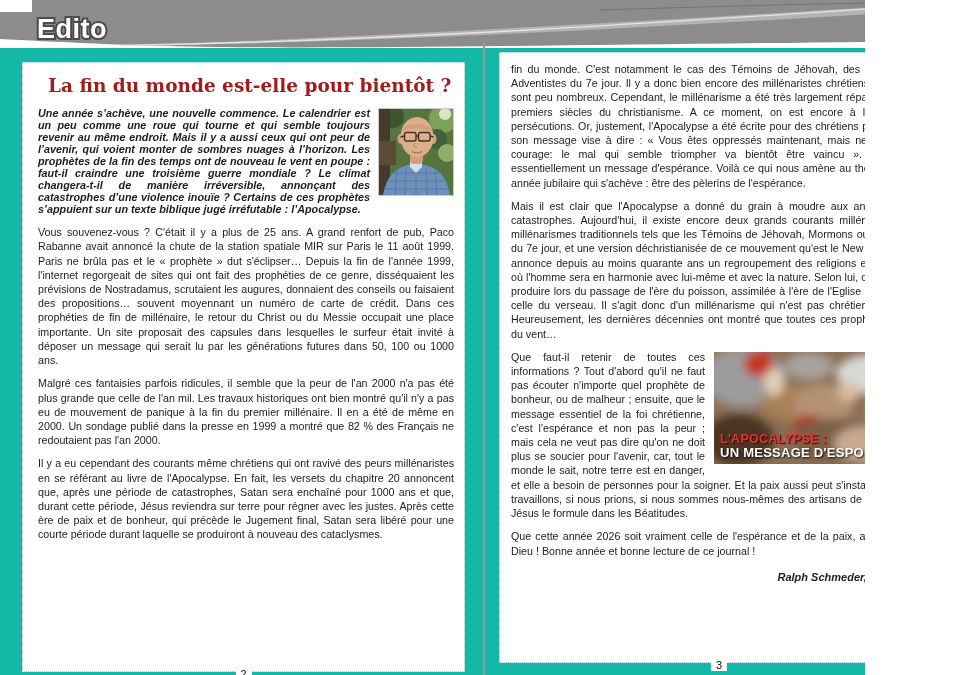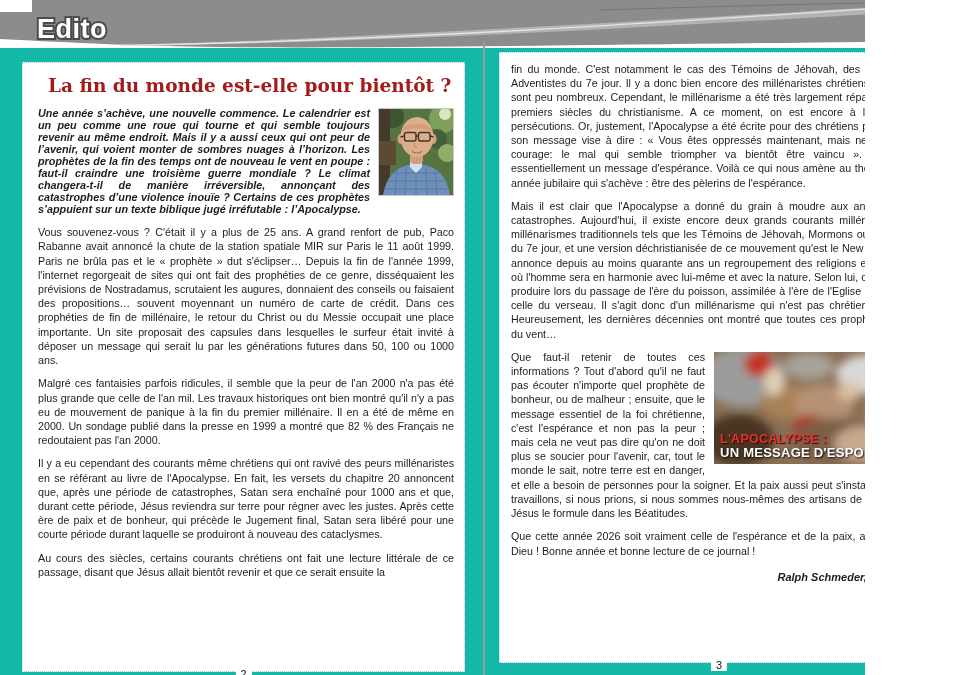--- a/index.html
+++ b/index.html
@@ -91,21 +91,20 @@
           <path d="M33,42.5 Q38,45.5 43,42.5" stroke="#a0704f" stroke-width="1.2" fill="none"></path>
           <path d="M36,34 L35,38 L38,38" stroke="#c08a66" stroke-width="1" fill="none"></path>
         </svg>
       </span>
       <span>Une année s’achève, une nouvelle commence. Le calendrier est un peu comme une roue qui tourne et qui semble toujours revenir au même endroit. Mais il y a aussi ceux qui ont peur de l’avenir, qui voient monter de sombres nuages à l’horizon. Les prophètes de la fin des temps ont de nouveau le vent en poupe : faut-il craindre une troisième guerre mondiale ? Le climat changera-t-il de manière irréversible, annonçant des catastrophes d’une violence inouïe ? Certains de ces prophètes s’appuient sur un texte biblique jugé irréfutable : l’Apocalypse.</span>
     </div>
 
     <p class="para">Vous souvenez-vous ? C'était il y a plus de 25 ans. A grand renfort de pub, Paco Rabanne avait annoncé la chute de la station spatiale MIR sur Paris le 11 août 1999. Paris ne brûla pas et le « prophète » dut s'éclipser… Depuis la fin de l'année 1999, l'internet regorgeait de sites qui ont fait des prophéties de ce genre, disséquaient les prévisions de Nostradamus, scrutaient les augures, donnaient des conseils ou faisaient des propositions… souvent moyennant un numéro de carte de crédit. Dans ces prophéties de fin de millénaire, le retour du Christ ou du Messie occupait une place importante. Un site proposait des capsules dans lesquelles le surfeur était invité à déposer un message qui serait lu par les générations futures dans 50, 100 ou 1000 ans.</p>
     <p class="para">Malgré ces fantaisies parfois ridicules, il semble que la peur de l'an 2000 n'a pas été plus grande que celle de l'an mil. Les travaux historiques ont bien montré qu'il n'y a pas eu de mouvement de panique à la fin du premier millénaire. Il en a été de même en 2000. Un sondage publié dans la presse en 1999 a montré que 82 % des Français ne redoutaient pas l'an 2000.</p>
     <p class="para">Il y a eu cependant des courants même chrétiens qui ont ravivé des peurs millénaristes en se référant au livre de l'Apocalypse. En fait, les versets du chapitre 20 annoncent que, après une période de catastrophes, Satan sera enchaîné pour 1000 ans et que, durant cette période, Jésus reviendra sur terre pour régner avec les justes. Après cette ère de paix et de bonheur, qui précède le Jugement final, Satan sera libéré pour une courte période durant laquelle se produiront à nouveau des cataclysmes.</p>
-    <p class="para">Au cours des siècles, certains courants chrétiens ont fait une lecture littérale de ce passage, disant que Jésus allait bientôt revenir et que ce serait ensuite la</p>
 
     <div class="page-num">2</div>
   </div>
 
   <div class="page page-right">
     <p class="para">fin du monde. C'est notamment le cas des Témoins de Jéhovah, des Mormons ou Adventistes du 7e jour. Il y a donc bien encore des millénaristes chrétiens, même s'ils sont peu nombreux. Cependant, le millénarisme a été très largement répandu lors des premiers siècles du christianisme. A ce moment, on est encore à l'époque des persécutions. Or, justement, l'Apocalypse a été écrite pour des chrétiens persécutés et son message vise à dire : « Vous êtes oppressés maintenant, mais ne perdez pas courage: le mal qui semble triompher va bientôt être vaincu ». C'est donc essentiellement un message d'espérance. Voilà ce qui nous amène au thème de cette année jubilaire qui s'achève : être des pèlerins de l'espérance.</p>
     <p class="para">Mais il est clair que l'Apocalypse a donné du grain à moudre aux annonceurs de catastrophes. Aujourd'hui, il existe encore deux grands courants millénaristes : les millénarismes traditionnels tels que les Témoins de Jéhovah, Mormons ou Adventistes du 7e jour, et une version déchristianisée de ce mouvement qu'est le New Age. Celui-ci annonce depuis au moins quarante ans un regroupement des religions en une seule, où l'homme sera en harmonie avec lui-même et avec la nature. Selon lui, cela devait se produire lors du passage de l'ère du poisson, assimilée à l'ère de l'Eglise chrétienne, à celle du verseau. Il s'agit donc d'un millénarisme qui n'est pas chrétien comme tel. Heureusement, les dernières décennies ont montré que toutes ces prophéties étaient du vent…</p>
 
     <div class="para">
       <span class="painting-float">

